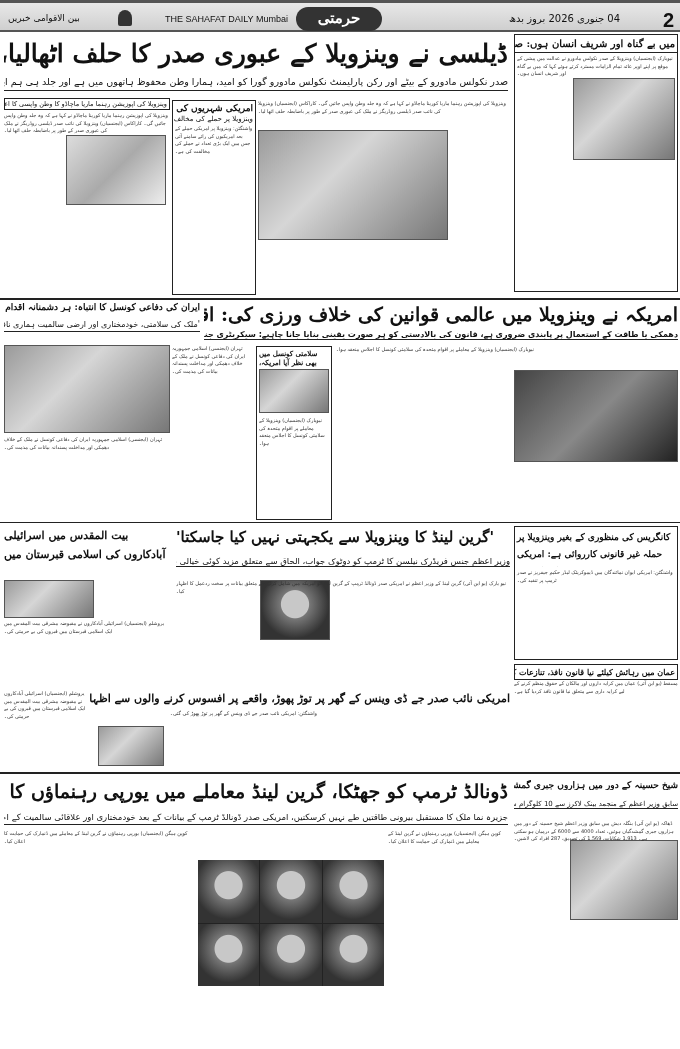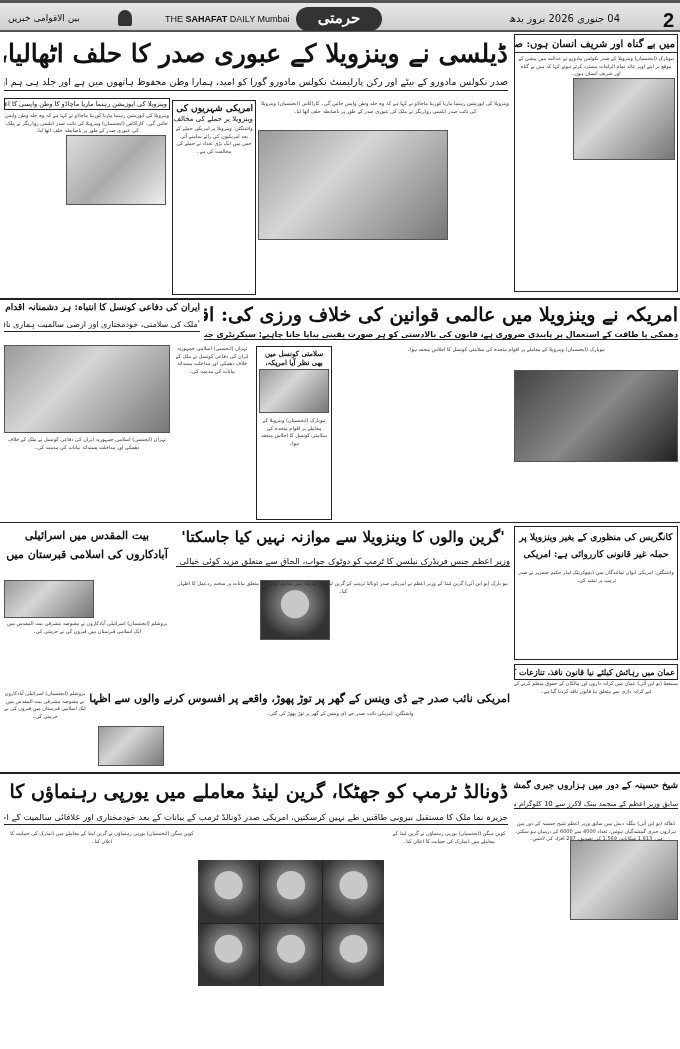--- a/index.html
+++ b/index.html
@@ -1,24 +1,24 @@
 <!DOCTYPE html>
 <html><head>
 <meta charset="utf-8">
 <style>
 *{box-sizing:border-box;margin:0;padding:0}
 body{width:680px;height:1049px;background:#fff;font-family:"DejaVu Sans",sans-serif;color:#111;overflow:hidden;position:relative}
 .abs{position:absolute}
-.rtl{direction:rtl;text-align:center}
+.rtl{direction:rtl;text-align:left}
 .hdr{left:0;top:0;width:680px;height:32px;border-top:3px solid #555;border-bottom:2px solid #555;background:linear-gradient(#e8e8e8,#cfcfcf)}
 .pageno{right:6px;top:6px;font:bold 20px "Liberation Sans",sans-serif}
 .date{right:60px;top:10px;font-size:10px}
 .mast{left:296px;top:4px;width:86px;height:24px;border-radius:12px;background:#333;color:#fff;font:bold 15px "DejaVu Serif",serif;text-align:center;line-height:22px}
 .eng{left:165px;top:11px;font:9px "Liberation Sans",sans-serif}
-.eng b{font-weight:bold}
+.eng b{font-weight:normal}
 .hleft{left:8px;top:10px;font-size:9px}
 .hl{font-family:"DejaVu Serif",serif;font-weight:bold;color:#111;white-space:nowrap;overflow:hidden}
 .sub{font-family:"DejaVu Sans",sans-serif;font-size:10px;white-space:nowrap;overflow:hidden}
 .txt{font-size:5px;line-height:7.5px;color:#333;overflow:hidden;word-wrap:break-word}
 .photo{background:linear-gradient(135deg,#9a9a9a,#d6d6d6 40%,#777);border:1px solid #555}
 .photo.dark{background:linear-gradient(135deg,#444,#888 50%,#222)}
 .photo.light{background:linear-gradient(135deg,#ddd,#aaa 50%,#eee)}
 .box{border:1px solid #222}
 .rule{background:#222}
 .face{background:radial-gradient(circle at 50% 40%,#c8c8c8 0 28%,#777 30%,#333 70%)}
@@ -72,21 +72,21 @@
 </div>
 <div class="abs txt rtl" style="left:336px;top:346px;width:340px;height:174px">نیویارک (ایجنسیاں) وینزویلا کے معاملے پر اقوام متحدہ کی سلامتی کونسل کا اجلاس منعقد ہوا۔</div>
 <div class="abs photo dark" style="left:514px;top:370px;width:164px;height:92px"></div>
 
 <div class="abs rule" style="left:0;top:522px;width:680px;height:1px"></div>
 
 <div class="abs hl rtl" style="left:4px;top:526px;width:166px;font-size:11px;white-space:normal;line-height:19px;height:40px">بیت المقدس میں اسرائیلی آبادکاروں کی اسلامی قبرستان میں قبروں کی بے حرمتی</div>
 <div class="abs photo" style="left:4px;top:580px;width:90px;height:38px"></div>
 <div class="abs txt rtl" style="left:4px;top:620px;width:166px;height:60px">یروشلم (ایجنسیاں) اسرائیلی آبادکاروں نے مقبوضہ مشرقی بیت المقدس میں ایک اسلامی قبرستان میں قبروں کی بے حرمتی کی۔</div>
 
-<div class="abs hl rtl" style="left:176px;top:528px;width:334px;font-size:15px">'گرین والوں کا وینزویلا سے موازنہ نہیں کیا جاسکتا'</div>
+<div class="abs hl rtl" style="left:176px;top:528px;width:334px;font-size:15px">'گرین لینڈ کا وینزویلا سے یکجہتی نہیں کیا جاسکتا'</div>
 <div class="abs sub rtl" style="left:176px;top:556px;width:334px;font-size:8.5px;border-bottom:1px solid #222">وزیر اعظم جنس فریڈرک نیلسن کا ٹرمپ کو دوٹوک جواب، الحاق سے متعلق مزید کوئی خیالی بات قابل قبول نہیں</div>
 <div class="abs photo face" style="left:260px;top:580px;width:70px;height:60px"></div>
 <div class="abs txt rtl" style="left:176px;top:580px;width:334px;height:90px">نیو یارک (یو این آئی) گرین لینڈ کے وزیر اعظم نے امریکی صدر ڈونالڈ ٹرمپ کے گرین لینڈ کو امریکہ میں شامل کرنے سے متعلق بیانات پر سخت ردعمل کا اظہار کیا۔</div>
 
 <div class="abs box" style="left:514px;top:526px;width:164px;height:134px">
   <div class="hl rtl" style="font-size:9px;padding:2px;white-space:normal;line-height:17px;height:40px">کانگریس کی منظوری کے بغیر وینزویلا پر حملہ غیر قانونی کارروائی ہے: امریکی ہاؤس ڈیموکریٹک لیڈر</div>
   <div class="txt rtl" style="padding:2px;height:88px">واشنگٹن: امریکی ایوان نمائندگان میں ڈیموکریٹک لیڈر حکیم جیفریز نے صدر ٹرمپ پر تنقید کی۔</div>
 </div>
 
 <div class="abs box hl rtl" style="left:514px;top:664px;width:164px;font-size:8px;padding:2px">عمان میں رہائش کیلئے نیا قانون نافذ، تنازعات کے حل کیلئے نیا ڈیجیٹل نظام متعارف</div>

